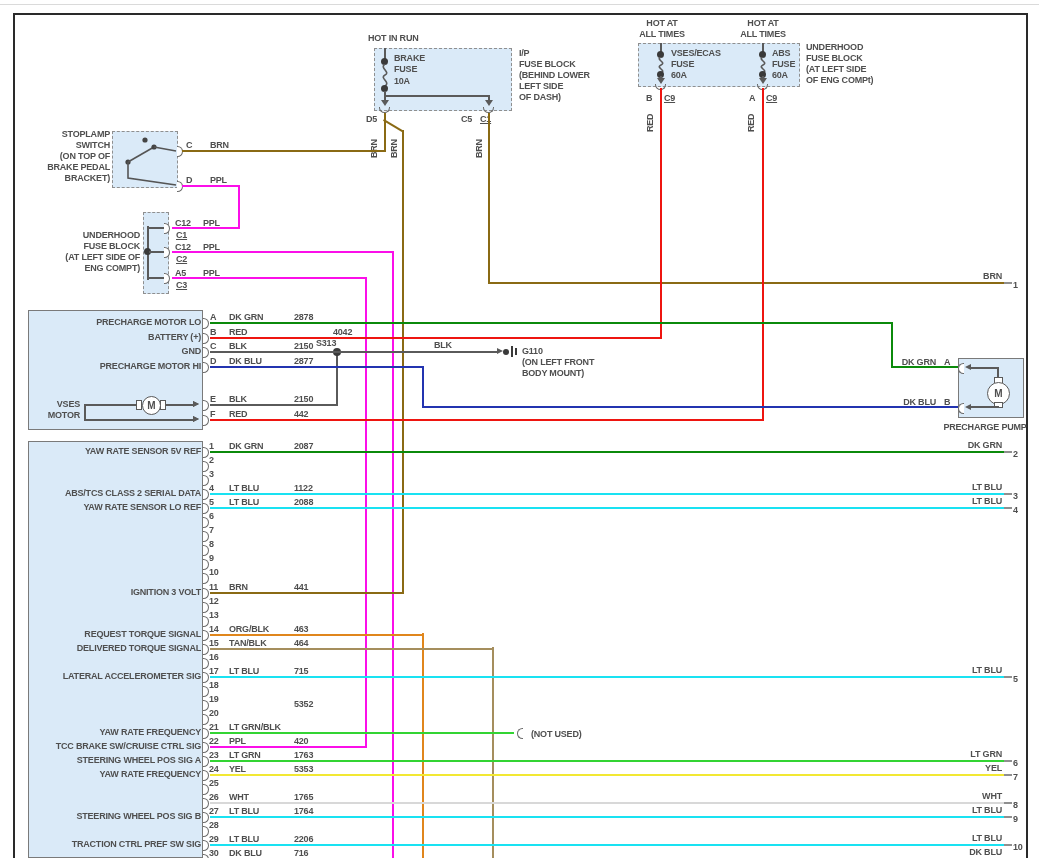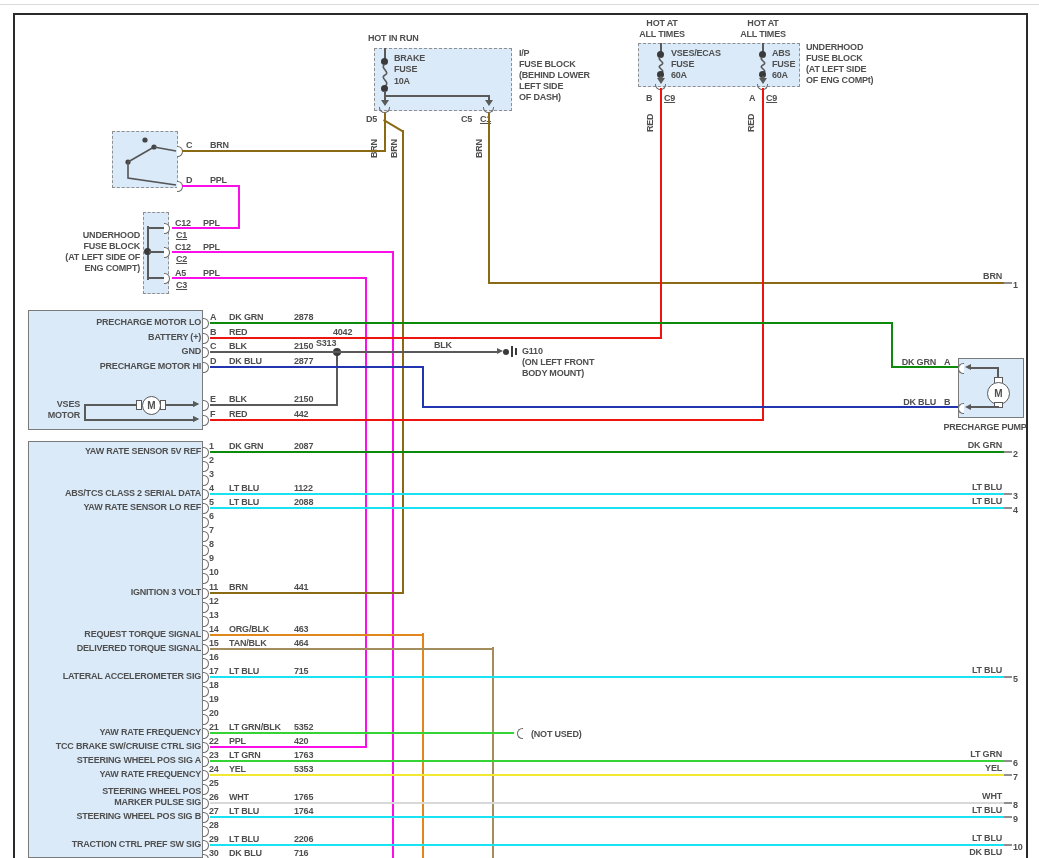--- a/index.html
+++ b/index.html
@@ -36,20 +36,25 @@
 </head>
 <body>
 
 <div id="stage">
 
   <div class="bar" style="left:0;top:4px;width:1039px;height:1px;background:#dadada"></div>
   <div class="bar" style="left:13px;top:13px;width:1015px;height:2px;background:#2a2a2a"></div>
   <div class="bar" style="left:13px;top:13px;width:2px;height:845px;background:#2a2a2a"></div>
   <div class="bar" style="left:1026px;top:13px;width:2px;height:845px;background:#2a2a2a"></div>
 
+  <div class="lbl r pre" style="left:26px;top:129px;width:84px">STOPLAMP
+SWITCH
+(ON TOP OF
+BRAKE PEDAL
+BRACKET)</div>
   <div class="dbox" style="left:112px;top:131px;width:66px;height:57px"></div>
   <svg style="position:absolute;left:112px;top:131px" width="66" height="57" viewBox="0 0 66 57">
     <circle cx="33" cy="9" r="2.6" fill="#444"></circle>
     <circle cx="16" cy="31" r="2.6" fill="#444"></circle>
     <line x1="16" y1="31" x2="42" y2="16" stroke="#555" stroke-width="1.6"></line>
     <circle cx="42" cy="16" r="2.6" fill="#444"></circle>
     <line x1="42" y1="16" x2="64" y2="20" stroke="#555" stroke-width="1.6"></line>
     <polyline points="16,31 16,47 64,54" fill="none" stroke="#555" stroke-width="1.6"></polyline>
   </svg>
   <div class="arc" style="left:177px;top:146px"></div>
@@ -344,21 +349,21 @@
     <div class="lbl" style="left: 1013px; top: 674px;">5</div>
     <div class="arc" style="left: 203px; top: 686px;"></div>
     <div class="lbl" style="left: 209px; top: 680px;">18</div>
     <div class="arc" style="left: 203px; top: 700px;"></div>
     <div class="lbl" style="left: 209px; top: 694px;">19</div>
     <div class="arc" style="left: 203px; top: 714px;"></div>
     <div class="lbl" style="left: 209px; top: 708px;">20</div>
     <div class="arc" style="left: 203px; top: 728px;"></div>
     <div class="lbl" style="left: 209px; top: 722px; text-align: center;">21</div>
     <div class="lbl" style="left: 229px; top: 722px;">LT GRN/BLK</div>
-    <div class="lbl" style="left: 294px; top: 722px;">5352</div>
+    <div class="lbl" style="left: 294px; top: 699px;">5352</div>
     <div class="wire" style="left: 210px; top: 732px; width: 304px; height: 2px; background: rgb(51, 212, 51);"></div>
     <div class="lbl r pre" style="left: 26px; top: 726.5px; width: 175px;">YAW RATE FREQUENCY</div>
     <div class="arc" style="left: 203px; top: 742px;"></div>
     <div class="lbl" style="left: 209px; top: 736px;">22</div>
     <div class="lbl" style="left: 229px; top: 736px;">PPL</div>
     <div class="lbl" style="left: 294px; top: 736px;">420</div>
     <div class="wire" style="left: 210px; top: 746px; width: 157px; height: 2px; background: rgb(251, 15, 233);"></div>
     <div class="lbl r pre" style="left: 26px; top: 740.5px; width: 175px;">TCC BRAKE SW/CRUISE CTRL SIG</div>
     <div class="arc" style="left: 203px; top: 756px;"></div>
     <div class="lbl" style="left: 209px; top: 750px;">23</div>
@@ -378,22 +383,20 @@
     <div class="lbl r" style="left: 898px; top: 763px; width: 104px;">YEL</div>
     <div class="wire" style="left: 1004px; top: 774px; width: 8px; height: 2px; background: rgb(143, 143, 143);"></div>
     <div class="lbl" style="left: 1013px; top: 772px;">7</div>
     <div class="arc" style="left: 203px; top: 784px;"></div>
     <div class="lbl" style="left: 209px; top: 778px;">25</div>
     <div class="arc" style="left: 203px; top: 798px;"></div>
     <div class="lbl" style="left: 209px; top: 792px;">26</div>
     <div class="lbl" style="left: 229px; top: 792px;">WHT</div>
     <div class="lbl" style="left: 294px; top: 792px;">1765</div>
     <div class="wire" style="left: 210px; top: 802px; width: 794px; height: 2px; background: rgb(216, 216, 216);"></div>
-    <div class="lbl r pre" style="left: 26px; top: 785.5px; width: 175px;">STEERING WHEEL POS
-MARKER PULSE SIG</div>
     <div class="lbl r" style="left: 898px; top: 791px; width: 104px;">WHT</div>
     <div class="wire" style="left: 1004px; top: 802px; width: 8px; height: 2px; background: rgb(143, 143, 143);"></div>
     <div class="lbl" style="left: 1013px; top: 800px;">8</div>
     <div class="arc" style="left: 203px; top: 812px;"></div>
     <div class="lbl" style="left: 209px; top: 806px;">27</div>
     <div class="lbl" style="left: 229px; top: 806px;">LT BLU</div>
     <div class="lbl" style="left: 294px; top: 806px;">1764</div>
     <div class="wire" style="left: 210px; top: 816px; width: 794px; height: 2px; background: rgb(25, 226, 242);"></div>
     <div class="lbl r pre" style="left: 26px; top: 810.5px; width: 175px;">STEERING WHEEL POS SIG B</div>
     <div class="lbl r" style="left: 898px; top: 805px; width: 104px;">LT BLU</div>

